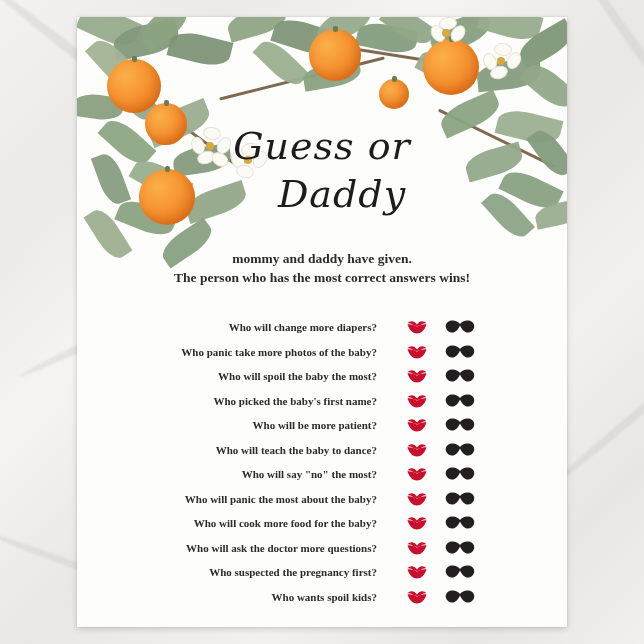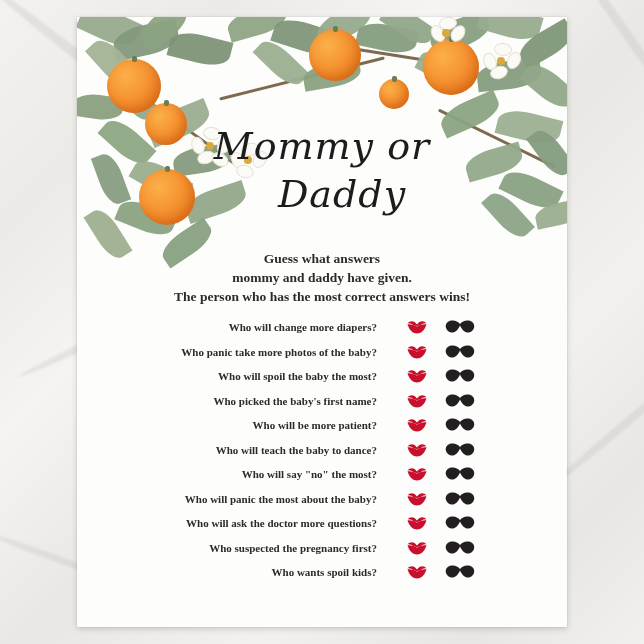--- a/index.html
+++ b/index.html
@@ -232,26 +232,25 @@
       </div>
       <div class="flower" style="left:352px; top:0px; width:36px; height:32px;">
         <div class="petal" style="left:10px; top:0px; transform:rotate(-8deg);"></div>
         <div class="petal" style="left:0px; top:10px; transform:rotate(58deg);"></div>
         <div class="petal" style="left:20px; top:10px; transform:rotate(-54deg);"></div>
         <div class="fcenter" style="left:13px; top:12px;"></div>
       </div>
     </div>
 
     <div id="title">
-      <span>Mommy or</span>
+      <span>Guess or</span>
       <span class="l2">Daddy</span>
     </div>
 
     <div id="subtitle">
-      <div>Guess what answers</div>
       <div>mommy and daddy have given.</div>
       <div>The person who has the most correct answers wins!</div>
     </div>
 
     <div id="questions">
         <div class="qrow">
           <div class="qtext">Who will change more diapers?</div>
           <div class="icons">
             <svg class="lips" viewBox="0 0 40 28">
               <path d="M20 9 C15 1, 6 0, 1 7 C5 6, 10 8, 13 11 L20 12 L27 11 C30 8, 35 6, 39 7 C34 0, 25 1, 20 9 Z" fill="#c8102e"></path>
@@ -340,20 +339,32 @@
             <svg class="lips" viewBox="0 0 40 28">
               <path d="M20 9 C15 1, 6 0, 1 7 C5 6, 10 8, 13 11 L20 12 L27 11 C30 8, 35 6, 39 7 C34 0, 25 1, 20 9 Z" fill="#c8102e"></path>
               <path d="M1 9 C6 7, 14 11, 20 13 C26 11, 34 7, 39 9 C35 21, 28 27, 20 27 C12 27, 5 21, 1 9 Z" fill="#c8102e"></path>
             </svg>
             <svg class="stache" viewBox="0 0 60 30">
               <path d="M30 9 C26 4, 20 1, 13 2 C4 3, 0 10, 2 17 C4 24, 12 28, 19 25 C25 22, 28 16, 30 12 C32 16, 35 22, 41 25 C48 28, 56 24, 58 17 C60 10, 56 3, 47 2 C40 1, 34 4, 30 9 Z" fill="#231f20"></path>
             </svg>
           </div>
         </div>
         <div class="qrow">
+          <div class="qtext">Who will cook more food for the baby?</div>
+          <div class="icons">
+            <svg class="lips" viewBox="0 0 40 28">
+              <path d="M20 9 C15 1, 6 0, 1 7 C5 6, 10 8, 13 11 L20 12 L27 11 C30 8, 35 6, 39 7 C34 0, 25 1, 20 9 Z" fill="#c8102e"></path>
+              <path d="M1 9 C6 7, 14 11, 20 13 C26 11, 34 7, 39 9 C35 21, 28 27, 20 27 C12 27, 5 21, 1 9 Z" fill="#c8102e"></path>
+            </svg>
+            <svg class="stache" viewBox="0 0 60 30">
+              <path d="M30 9 C26 4, 20 1, 13 2 C4 3, 0 10, 2 17 C4 24, 12 28, 19 25 C25 22, 28 16, 30 12 C32 16, 35 22, 41 25 C48 28, 56 24, 58 17 C60 10, 56 3, 47 2 C40 1, 34 4, 30 9 Z" fill="#231f20"></path>
+            </svg>
+          </div>
+        </div>
+        <div class="qrow">
           <div class="qtext">Who will ask the doctor more questions?</div>
           <div class="icons">
             <svg class="lips" viewBox="0 0 40 28">
               <path d="M20 9 C15 1, 6 0, 1 7 C5 6, 10 8, 13 11 L20 12 L27 11 C30 8, 35 6, 39 7 C34 0, 25 1, 20 9 Z" fill="#c8102e"></path>
               <path d="M1 9 C6 7, 14 11, 20 13 C26 11, 34 7, 39 9 C35 21, 28 27, 20 27 C12 27, 5 21, 1 9 Z" fill="#c8102e"></path>
             </svg>
             <svg class="stache" viewBox="0 0 60 30">
               <path d="M30 9 C26 4, 20 1, 13 2 C4 3, 0 10, 2 17 C4 24, 12 28, 19 25 C25 22, 28 16, 30 12 C32 16, 35 22, 41 25 C48 28, 56 24, 58 17 C60 10, 56 3, 47 2 C40 1, 34 4, 30 9 Z" fill="#231f20"></path>
             </svg>
           </div>

